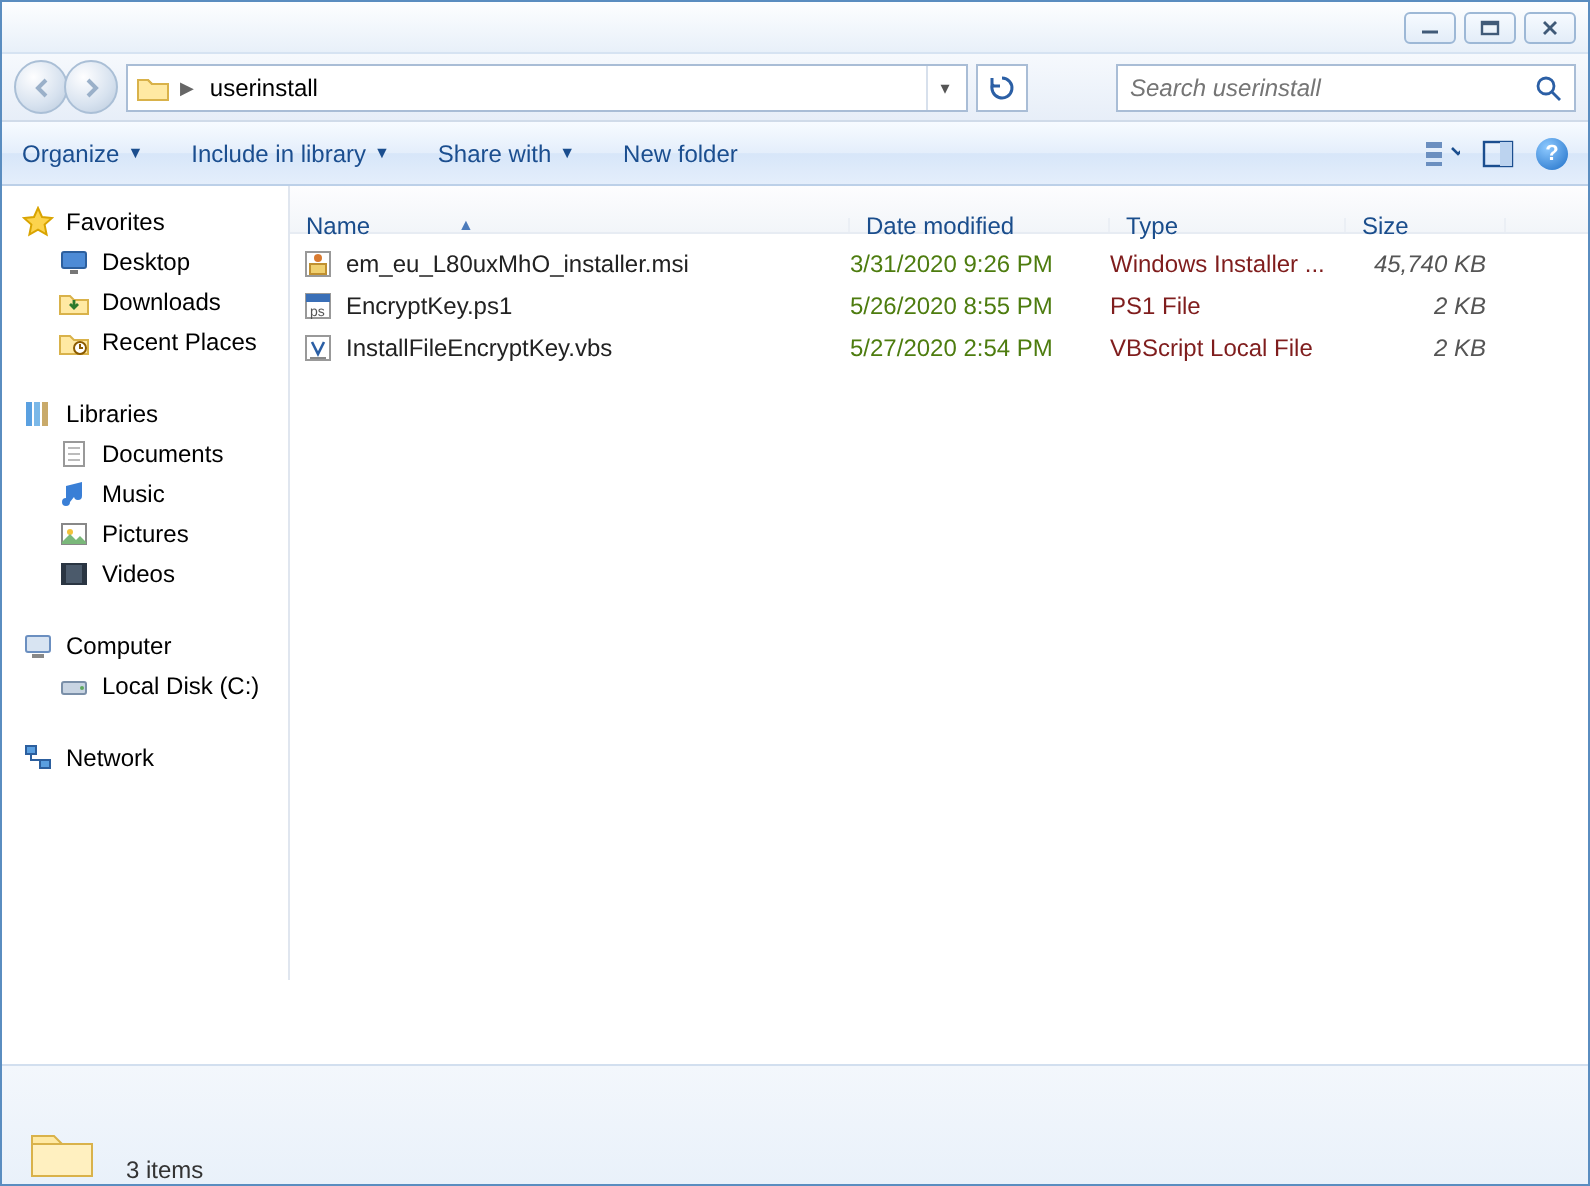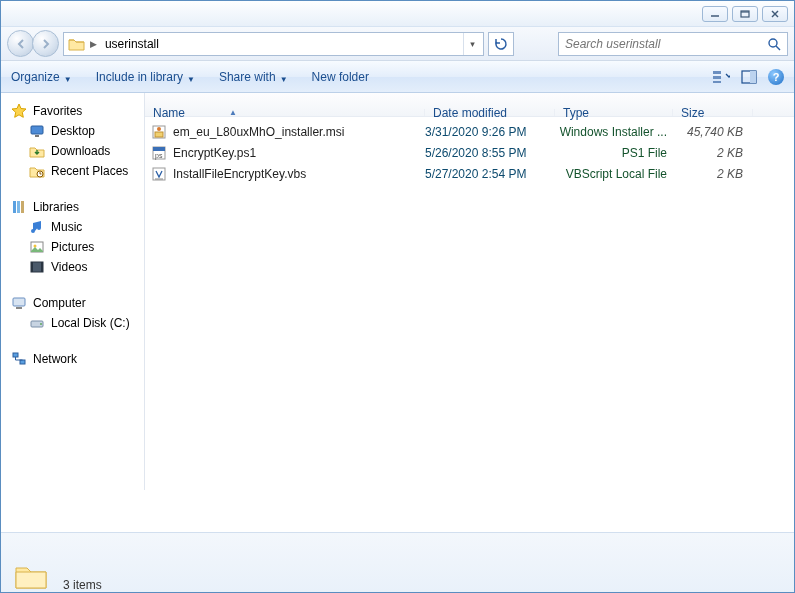--- a/index.html
+++ b/index.html
@@ -115,21 +115,21 @@
   height: 32px;
   background: linear-gradient(#f7fbff, #e4eefb 50%, #d7e6f9 51%, #e4eefb);
   border-bottom: 1px solid #bcd0e8;
   display: flex;
   align-items: center;
   padding: 0 10px;
   gap: 24px;
   color: #1b4e8f;
 }
 .toolbar .item {
-  display: flex; align-items: flex-end; gap: 4px;
+  display: flex; align-items: center; gap: 4px;
   font-size: 12px;
 }
 .toolbar .caret { font-size: 8px; color: #1b4e8f; }
 .toolbar .right {
   margin-left: auto;
   display: flex; gap: 10px; align-items: center;
 }
 .tb-icon {
   width: 18px; height: 18px;
   display: flex; align-items: center; justify-content: center;
@@ -198,22 +198,22 @@
 }
 .rows { flex: 1; padding-top: 4px; }
 .row {
   display: flex; align-items: center;
   height: 21px;
   padding: 0;
   font-size: 12px;
   color: #222;
 }
 .row .c-name { width: 280px; display: flex; align-items: center; gap: 6px; padding-left: 6px; }
-.row .c-date { width: 130px; color: #0c4a6e; }
-.row .c-type { width: 118px; color: #14532d; white-space: nowrap; overflow: hidden; text-overflow: ellipsis; padding-right: 6px; text-align: right; }
+.row .c-date { width: 130px; color: #4d7c0f; }
+.row .c-type { width: 118px; color: #7f1d1d; white-space: nowrap; overflow: hidden; text-overflow: ellipsis; padding-right: 6px; }
 .row .c-size { width: 80px; text-align: right; color: #555; padding-right: 10px; font-style: italic; }
 .file-ico { width: 16px; height: 16px; }
 
 
 .statusbar {
   height: 60px;
   background: linear-gradient(#f3f7fc,#e9f1fa);
   border-top: 1px solid #d2dfef;
   display: flex;
   align-items: flex-end;
@@ -370,20 +370,31 @@
     <div class="nav-group">
       <div class="nav-header">
         <span class="ico">
             <svg width="16" height="16">
               <rect x="2" y="2" width="3" height="12" fill="#5aa0e0"></rect>
               <rect x="6" y="2" width="3" height="12" fill="#7bb8e8"></rect>
               <rect x="10" y="2" width="3" height="12" fill="#c9aa6a"></rect>
             </svg>
           </span>
         <span>Libraries</span>
+      </div>
+      <div class="nav-item">
+        <span class="ico">
+            <svg width="16" height="16">
+              <rect x="3" y="2" width="10" height="12" fill="#fff" stroke="#999"></rect>
+              <line x1="5" y1="5" x2="11" y2="5" stroke="#bbb"></line>
+              <line x1="5" y1="8" x2="11" y2="8" stroke="#bbb"></line>
+              <line x1="5" y1="11" x2="11" y2="11" stroke="#bbb"></line>
+            </svg>
+          </span>
+        <span>Documents</span>
       </div>
       <div class="nav-item">
         <span class="ico">
             <svg width="16" height="16">
               <path d="M6 12a2 2 0 1 1-2-2V4l8-2v7a2 2 0 1 1-2-2" fill="#3a7fd6"></path>
             </svg>
           </span>
         <span>Music</span>
       </div>
       <div class="nav-item">

